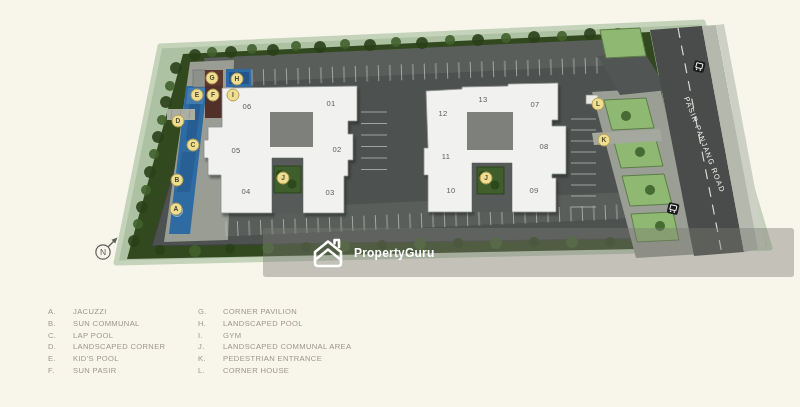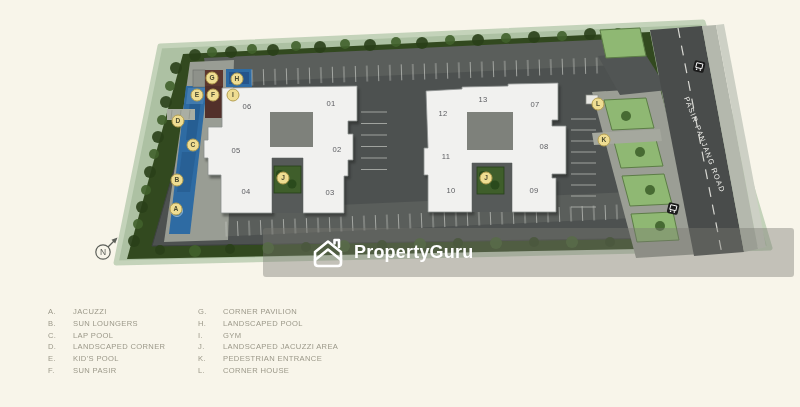--- a/index.html
+++ b/index.html
@@ -8,21 +8,21 @@
   .plan-svg{position:absolute;left:0;top:0;}
   .cx{filter:drop-shadow(2px 3px 1.2px rgba(30,34,30,.45));}
   .bldg-label{font-size:7.6px;fill:#5b5c60;letter-spacing:.4px;}
   .marker-letter{font-size:6.6px;font-weight:bold;fill:#4a4a30;}
   .road-name{font-size:7.3px;fill:#f2f2ee;letter-spacing:1.2px;}
   .north-n{font-size:8.5px;fill:#5d605a;}
   
   .watermark{position:absolute;left:263px;top:228px;width:531px;height:49px;
     background:rgba(122,121,115,.42);border-radius:3px;display:flex;align-items:center;}
   .wm-logo{margin-left:47px;flex:0 0 auto;}
-  .wm-text{margin-left:8px;color:#fff;font-size:18px;font-weight:700;letter-spacing:.2px;}
+  .wm-text{margin-left:8px;color:#fff;font-size:12px;font-weight:700;letter-spacing:.2px;}
   
   .legend{position:absolute;left:0;top:306px;width:800px;color:#9b9889;}
   .lcol{position:absolute;top:0;}
   .lcol.c1{left:48px;}
   .lcol.c2{left:198px;}
   .lrow{display:flex;height:11.65px;align-items:center;font-size:7.6px;letter-spacing:.35px;}
   .lrow .ltr{width:25px;flex:0 0 auto;}
   .lrow .lbl{white-space:nowrap;}
 </style>
 </head>
@@ -266,21 +266,21 @@
 </div>
 
 <div class="legend">
   <div class="lcol c1">
     <div class="lrow">
           <span class="ltr">A.</span>
           <span class="lbl">JACUZZI</span>
         </div>
     <div class="lrow">
           <span class="ltr">B.</span>
-          <span class="lbl">SUN LOUNGERS</span>
+          <span class="lbl">SUN COMMUNAL</span>
         </div>
     <div class="lrow">
           <span class="ltr">C.</span>
           <span class="lbl">LAP POOL</span>
         </div>
     <div class="lrow">
           <span class="ltr">D.</span>
           <span class="lbl">LANDSCAPED CORNER</span>
         </div>
     <div class="lrow">
@@ -300,21 +300,21 @@
     <div class="lrow">
           <span class="ltr">H.</span>
           <span class="lbl">LANDSCAPED POOL</span>
         </div>
     <div class="lrow">
           <span class="ltr">I.</span>
           <span class="lbl">GYM</span>
         </div>
     <div class="lrow">
           <span class="ltr">J.</span>
-          <span class="lbl">LANDSCAPED JACUZZI AREA</span>
+          <span class="lbl">LANDSCAPED COMMUNAL AREA</span>
         </div>
     <div class="lrow">
           <span class="ltr">K.</span>
           <span class="lbl">PEDESTRIAN ENTRANCE</span>
         </div>
     <div class="lrow">
           <span class="ltr">L.</span>
           <span class="lbl">CORNER HOUSE</span>
         </div>
   </div>

